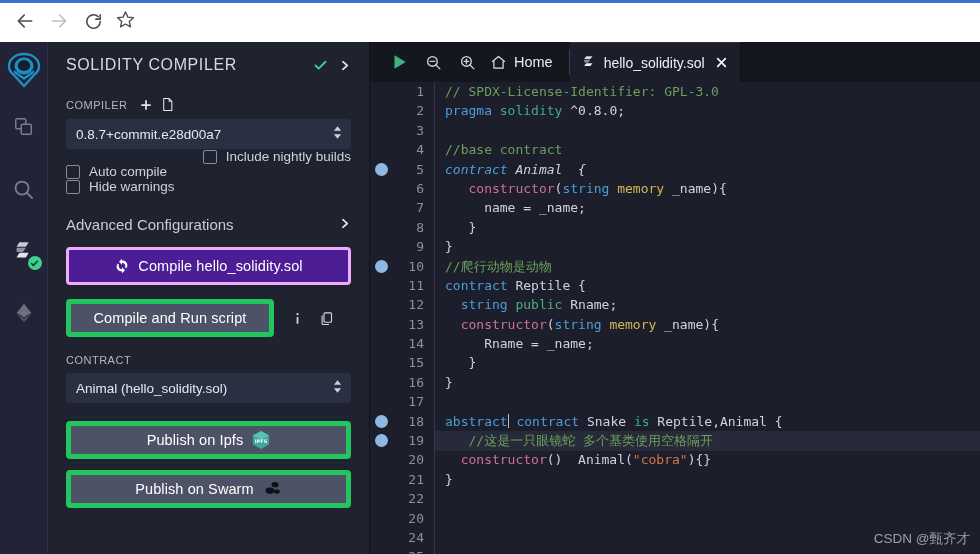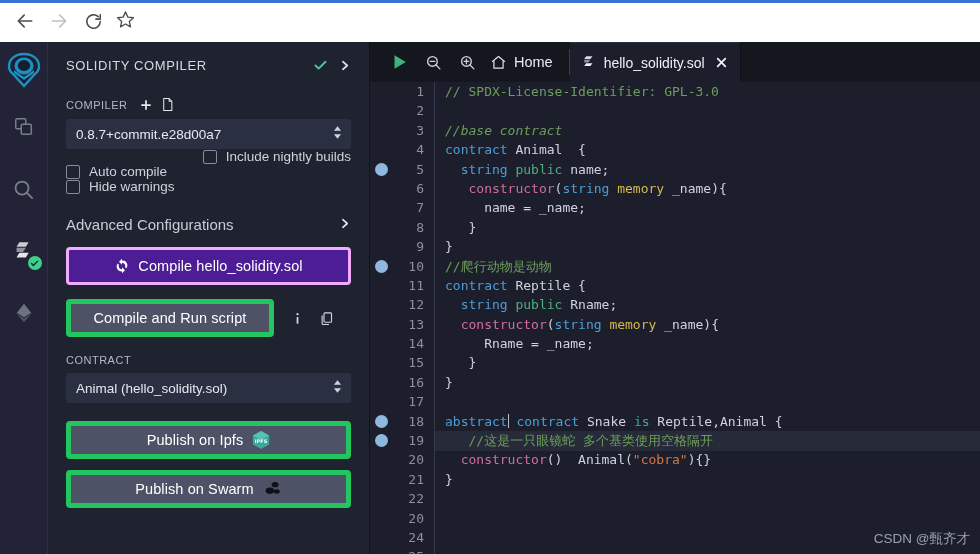--- a/index.html
+++ b/index.html
@@ -53,21 +53,21 @@
                align-items:center; justify-content:center; }
   .rail-ic { width: 48px; height: 62px; display: flex; align-items: center;
              justify-content: center; position: relative; }
 
   
   .panel { width: 322px; flex: none; background: #1f2330; height: 100%;
            padding: 0 18px; overflow: hidden; position: relative;
            border-right: 1px solid #11131c; }
   .panel-head { display: flex; align-items: center; height: 38px;
                 padding-top: 8px; }
-  .panel-title { font-size: 13px; letter-spacing: .6px; color: #d7dae0;
+  .panel-title { font-size: 16px; letter-spacing: .6px; color: #d7dae0;
                  flex: 1; }
   .panel-head .hdr-ic { margin-left: 10px; display: flex; align-items: center; }
 
   .sec-label { font-size: 11px; letter-spacing: .5px; color: #b3b8c3;
                margin-top: 17px; display: flex; align-items: center; }
   .sec-label .mini { margin-left: 12px; display: flex; align-items: center; }
   .sec-label .mini + .mini { margin-left: 8px; }
 
   .selectbox {
     margin-top: 7px; height: 30px; background: #2b2f42; border: none;
@@ -465,24 +465,24 @@
             <div class="cl-row">20</div>
             <div class="cl-row">21</div>
             <div class="cl-row">22</div>
             <div class="cl-row">20</div>
             <div class="cl-row">24</div>
             <div class="cl-row">25</div>
           </div>
         <div class="code-body">
             <div class="active-line" style="top: 349.2px;"></div>
             <div class="cl-row" style="position: relative;"><span class="t-com">// SPDX-License-Identifier: GPL-3.0</span></div>
+            <div class="cl-row" style="position: relative;"><span class="t-kw">pragma</span><span class="t-pln"> </span><span class="t-kw2">solidity</span><span class="t-pln"> ^0.8.0;</span></div>
             <div class="cl-row" style="position: relative;"></div>
-            <div class="cl-row" style="position: relative; font-style: italic;"><span class="t-com">//base contract</span></div>
-            <div class="cl-row" style="position: relative;"><span class="t-kw">contract</span><span class="t-pln"> Animal  {</span></div>
-            <div class="cl-row" style="position: relative;"><span class="t-pln">  </span><span class="t-type">string</span><span class="t-pln"> </span><span class="t-pub">public</span><span class="t-pln"> name;</span></div>
+            <div class="cl-row" style="position: relative;"><span class="t-com">//base contract</span></div>
+            <div class="cl-row" style="position: relative; font-style: italic;"><span class="t-kw">contract</span><span class="t-pln"> Animal  {</span></div>
             <div class="cl-row" style="position: relative;"><span class="t-pln">   </span><span class="t-fn">constructor</span><span class="t-pln">(</span><span class="t-type">string</span><span class="t-pln"> </span><span class="t-mem">memory</span><span class="t-pln"> _name){</span></div>
             <div class="cl-row" style="position: relative;"><span class="t-pln">     name = _name;</span></div>
             <div class="cl-row" style="position: relative;"><span class="t-pln">   }</span></div>
             <div class="cl-row" style="position: relative;"><span class="t-pln">}</span></div>
             <div class="cl-row" style="position: relative;"><span class="t-com">//爬行动物是动物</span></div>
             <div class="cl-row" style="position: relative;"><span class="t-kw">contract</span><span class="t-pln"> Reptile {</span></div>
             <div class="cl-row" style="position: relative;"><span class="t-pln">  </span><span class="t-type">string</span><span class="t-pln"> </span><span class="t-pub">public</span><span class="t-pln"> Rname;</span></div>
             <div class="cl-row" style="position: relative;"><span class="t-pln">  </span><span class="t-fn">constructor</span><span class="t-pln">(</span><span class="t-type">string</span><span class="t-pln"> </span><span class="t-mem">memory</span><span class="t-pln"> _name){</span></div>
             <div class="cl-row" style="position: relative;"><span class="t-pln">     Rname = _name;</span></div>
             <div class="cl-row" style="position: relative;"><span class="t-pln">   }</span></div>

